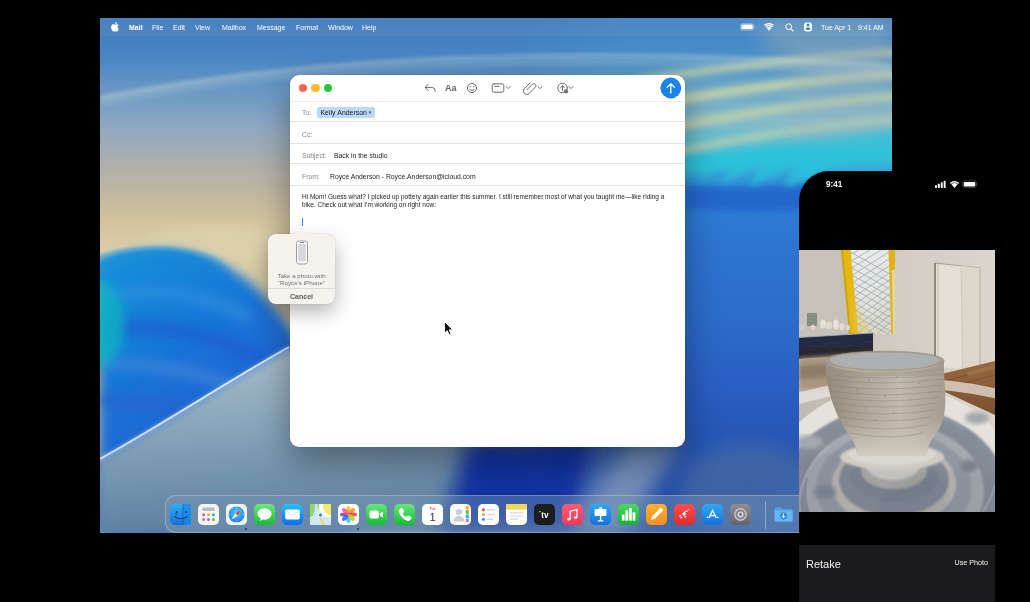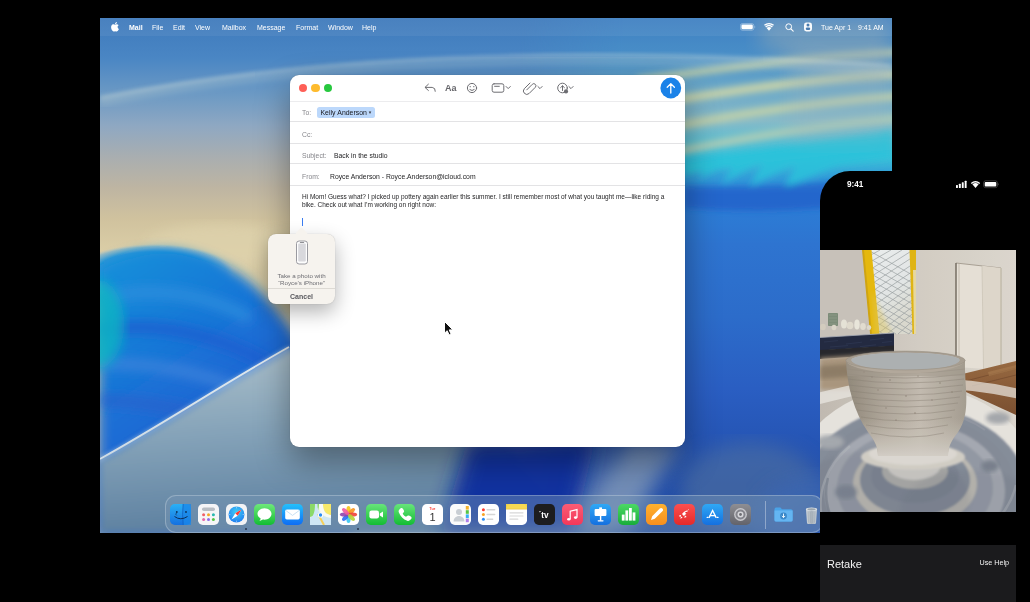--- a/index.html
+++ b/index.html
@@ -31,21 +31,21 @@
   #popup .txt { margin-top:2px; font-size:6.2px; line-height:7px; color:#6d6d72; }
   #popup .cancel { position:absolute; bottom:0; left:0; width:100%; height:16.5px;
     border-top:0.7px solid #dddad4; font-size:7px; font-weight:bold; color:#59595e;
     display:flex; align-items:center; justify-content:center; }
   
   #dock { position:absolute; left:65px; top:477px; width:658px; height:38px;
     background:rgba(118,148,180,0.45); border:0.5px solid rgba(255,255,255,0.25); border-radius:11px; }
   #dock .icons { position:absolute; left:4px; top:8px; display:flex; }
   #dock .ic { width:21px; height:21px; margin-right:7px; flex:none; }
   
-  #iphone { position:absolute; left:820px; top:171px; width:196px; height:431px;
+  #iphone { position:absolute; left:799px; top:171px; width:196px; height:431px;
     background:#000; border-radius:30px 30px 0 0; }
   #iphone .time { position:absolute; left:27px; top:9px; color:#fff; font-size:8.2px; font-weight:bold; }
   #iphone .photo { position:absolute; left:0; top:79px; width:196px; height:262px; }
   #iphone .bbar { position:absolute; left:0; top:373.5px; width:196px; height:57.5px; background:#1b1b1d; }
   #iphone .bbar .l { position:absolute; left:7px; top:13px; color:#f3f3f3; font-size:11px; }
   #iphone .bbar .r { position:absolute; right:7px; top:13px; color:#f3f3f3; font-size:7.2px; }
 </style>
 </head>
 <body>
 <div id="stage">
@@ -727,16 +727,16 @@
         <ellipse cx="85.5" cy="110.5" rx="59.7" ry="9.4" fill="#aba295"></ellipse>
         <ellipse cx="85.5" cy="110" rx="54" ry="7.2" fill="#c2c7c9"></ellipse>
         <path d="M31.5 110 A54 7.2 0 0 1 139.5 110 A54 10.5 0 0 1 31.5 110 Z" fill="#b0b5b7"></path>
         <path d="M26 111 A59.7 9.4 0 0 0 145 111 A59.7 13.5 0 0 1 26 111 Z" fill="#b6ad9f"></path>
         <ellipse cx="85.5" cy="110.5" rx="59.7" ry="9.4" fill="none" stroke="#958d7e" stroke-width="0.7" opacity="0.7"></ellipse>
         <rect width="196" height="262" fill="#6a6258" opacity="0.055"></rect>
       </g>
     </svg>
     <div class="bbar">
         <div class="l">Retake</div>
-        <div class="r">Use Help</div>
+        <div class="r">Use Photo</div>
       </div>
   </div>
 </div>
 
 </body></html>

